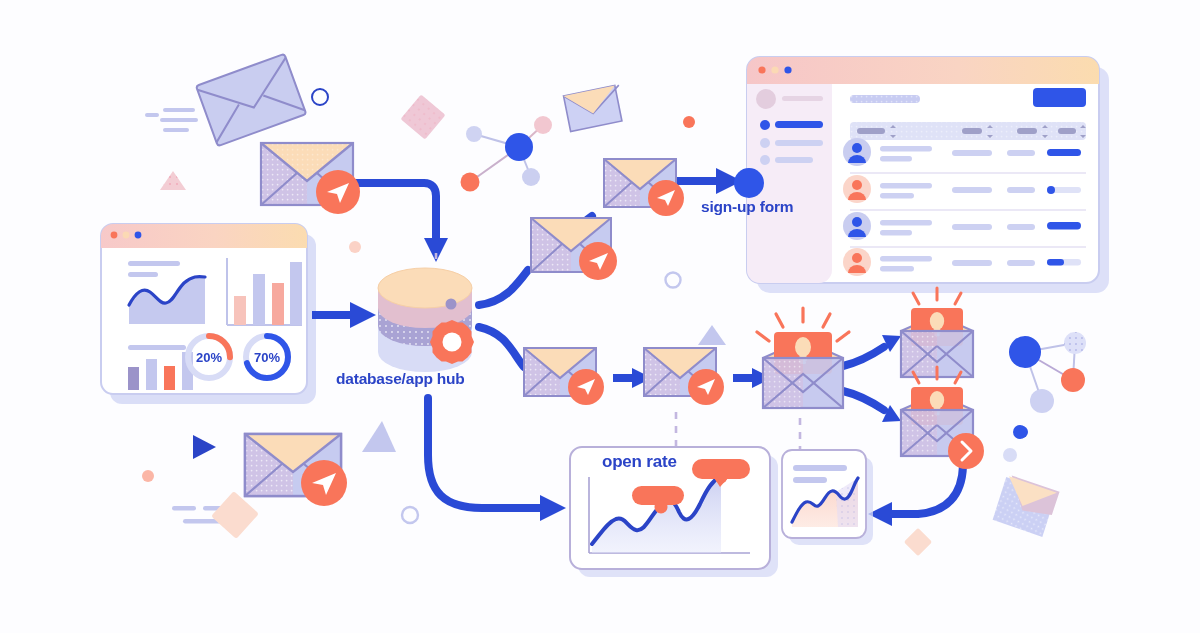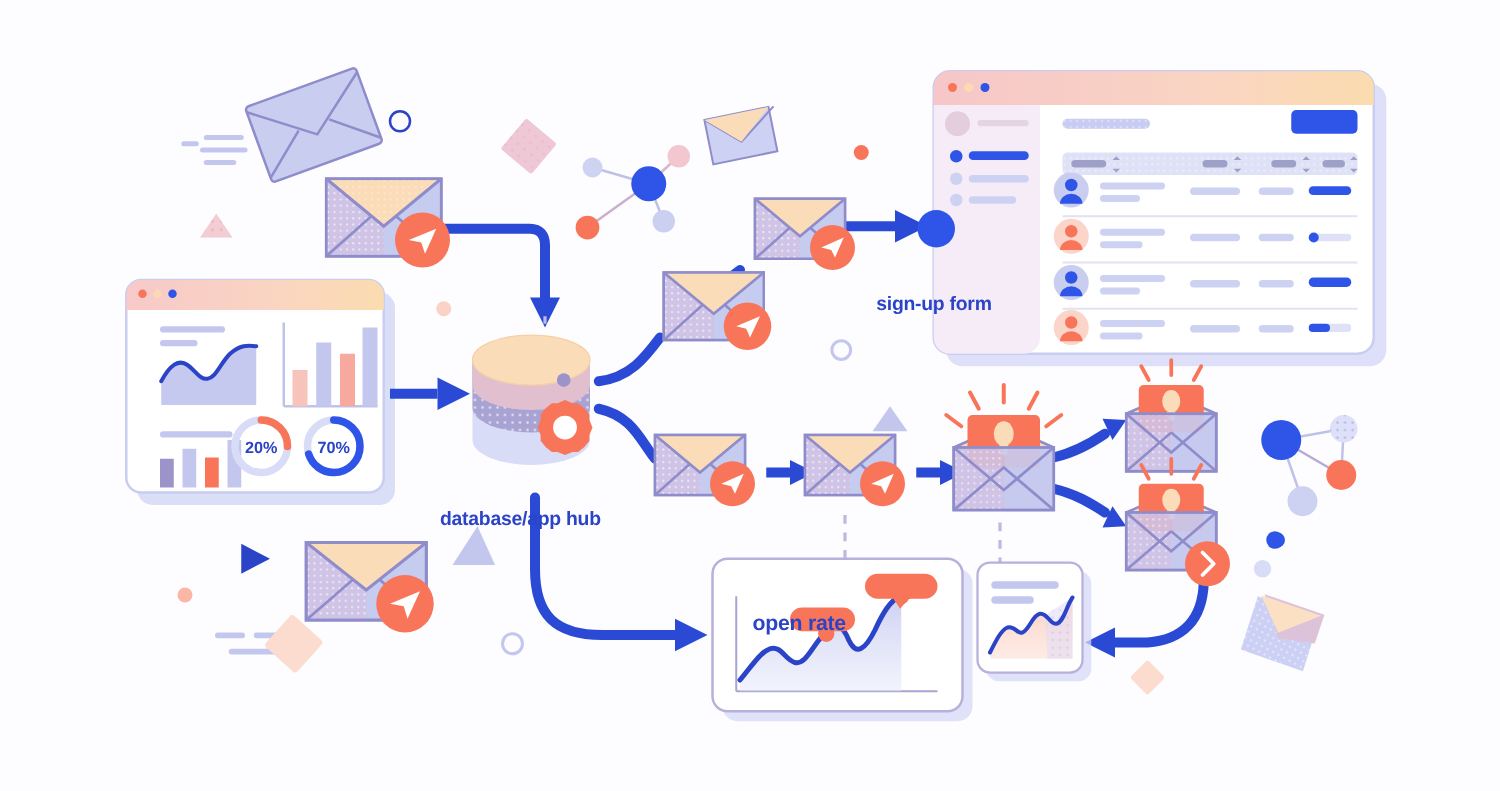--- a/index.html
+++ b/index.html
@@ -2,23 +2,23 @@
 <html><head>
 <meta charset="utf-8">
 <title>Email Automation Flow Illustration</title>
 <style>
   html,body{margin:0;padding:0;background:#ffffff;}
   body{width:1200px;height:633px;overflow:hidden;
        font-family:"Liberation Sans","DejaVu Sans",sans-serif;}
   #stage{position:relative;width:1200px;height:633px;background:#fdfdff;}
   #stage svg.layer{position:absolute;top:0;left:0;width:1200px;height:633px;}
   .lbl{position:absolute;color:#2b44c7;font-weight:700;font-size:15.5px;
-       letter-spacing:-0.2px;white-space:nowrap;margin-top:37px;}
+       letter-spacing:-0.2px;white-space:nowrap;}
   #lbl-signup{left:701px;top:198px;}
-  #lbl-hub{left:352px;top:370px;}
+  #lbl-hub{left:336px;top:370px;}
   #lbl-openrate{left:602px;top:452px;font-size:17px;}
 </style>
 </head>
 <body>
 
 <div id="stage">
 
   <svg class="layer" viewBox="0 0 1200 633" xmlns="http://www.w3.org/2000/svg">
     <defs>
       <pattern id="dotsLav" width="6" height="6" patternUnits="userSpaceOnUse">

